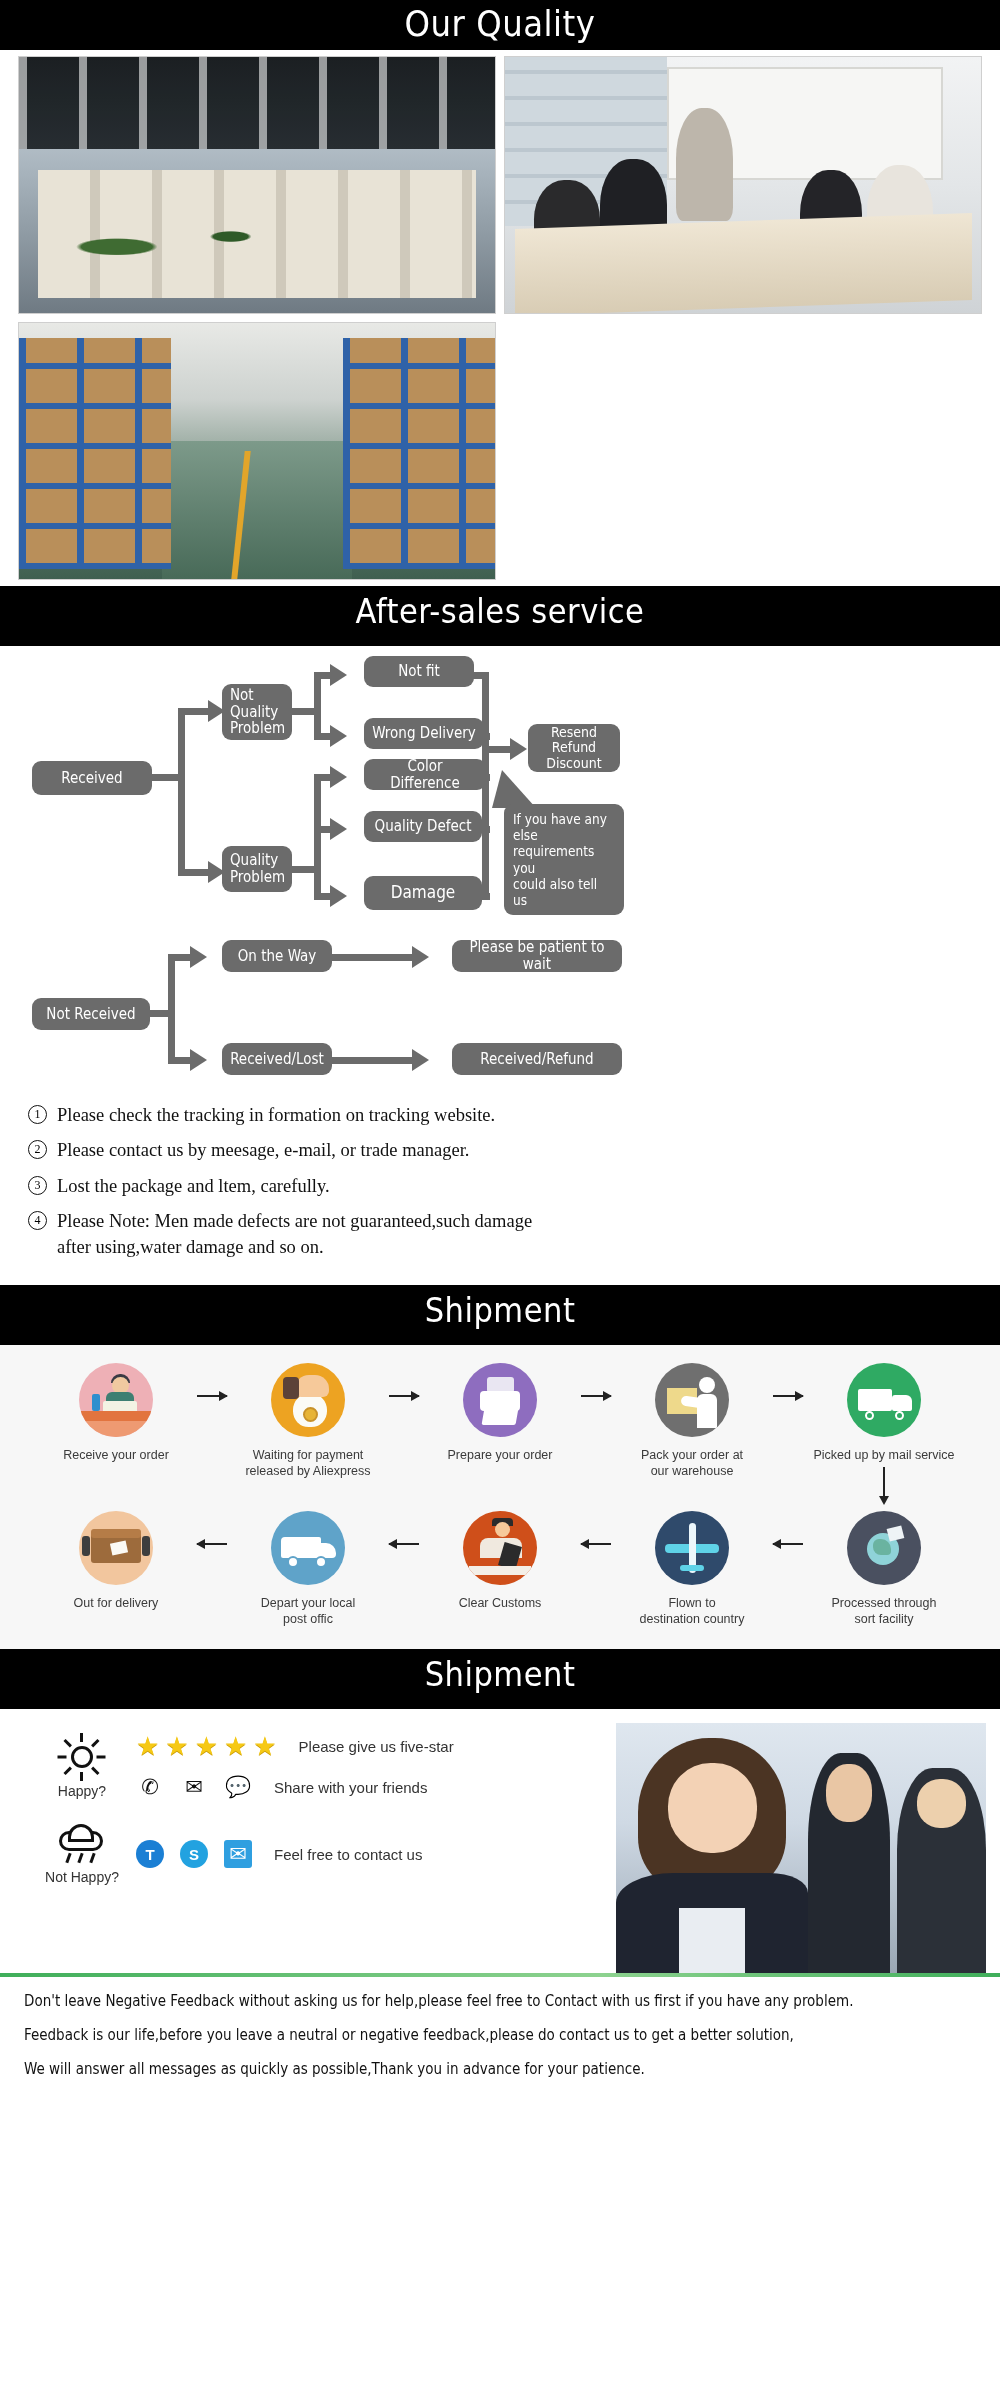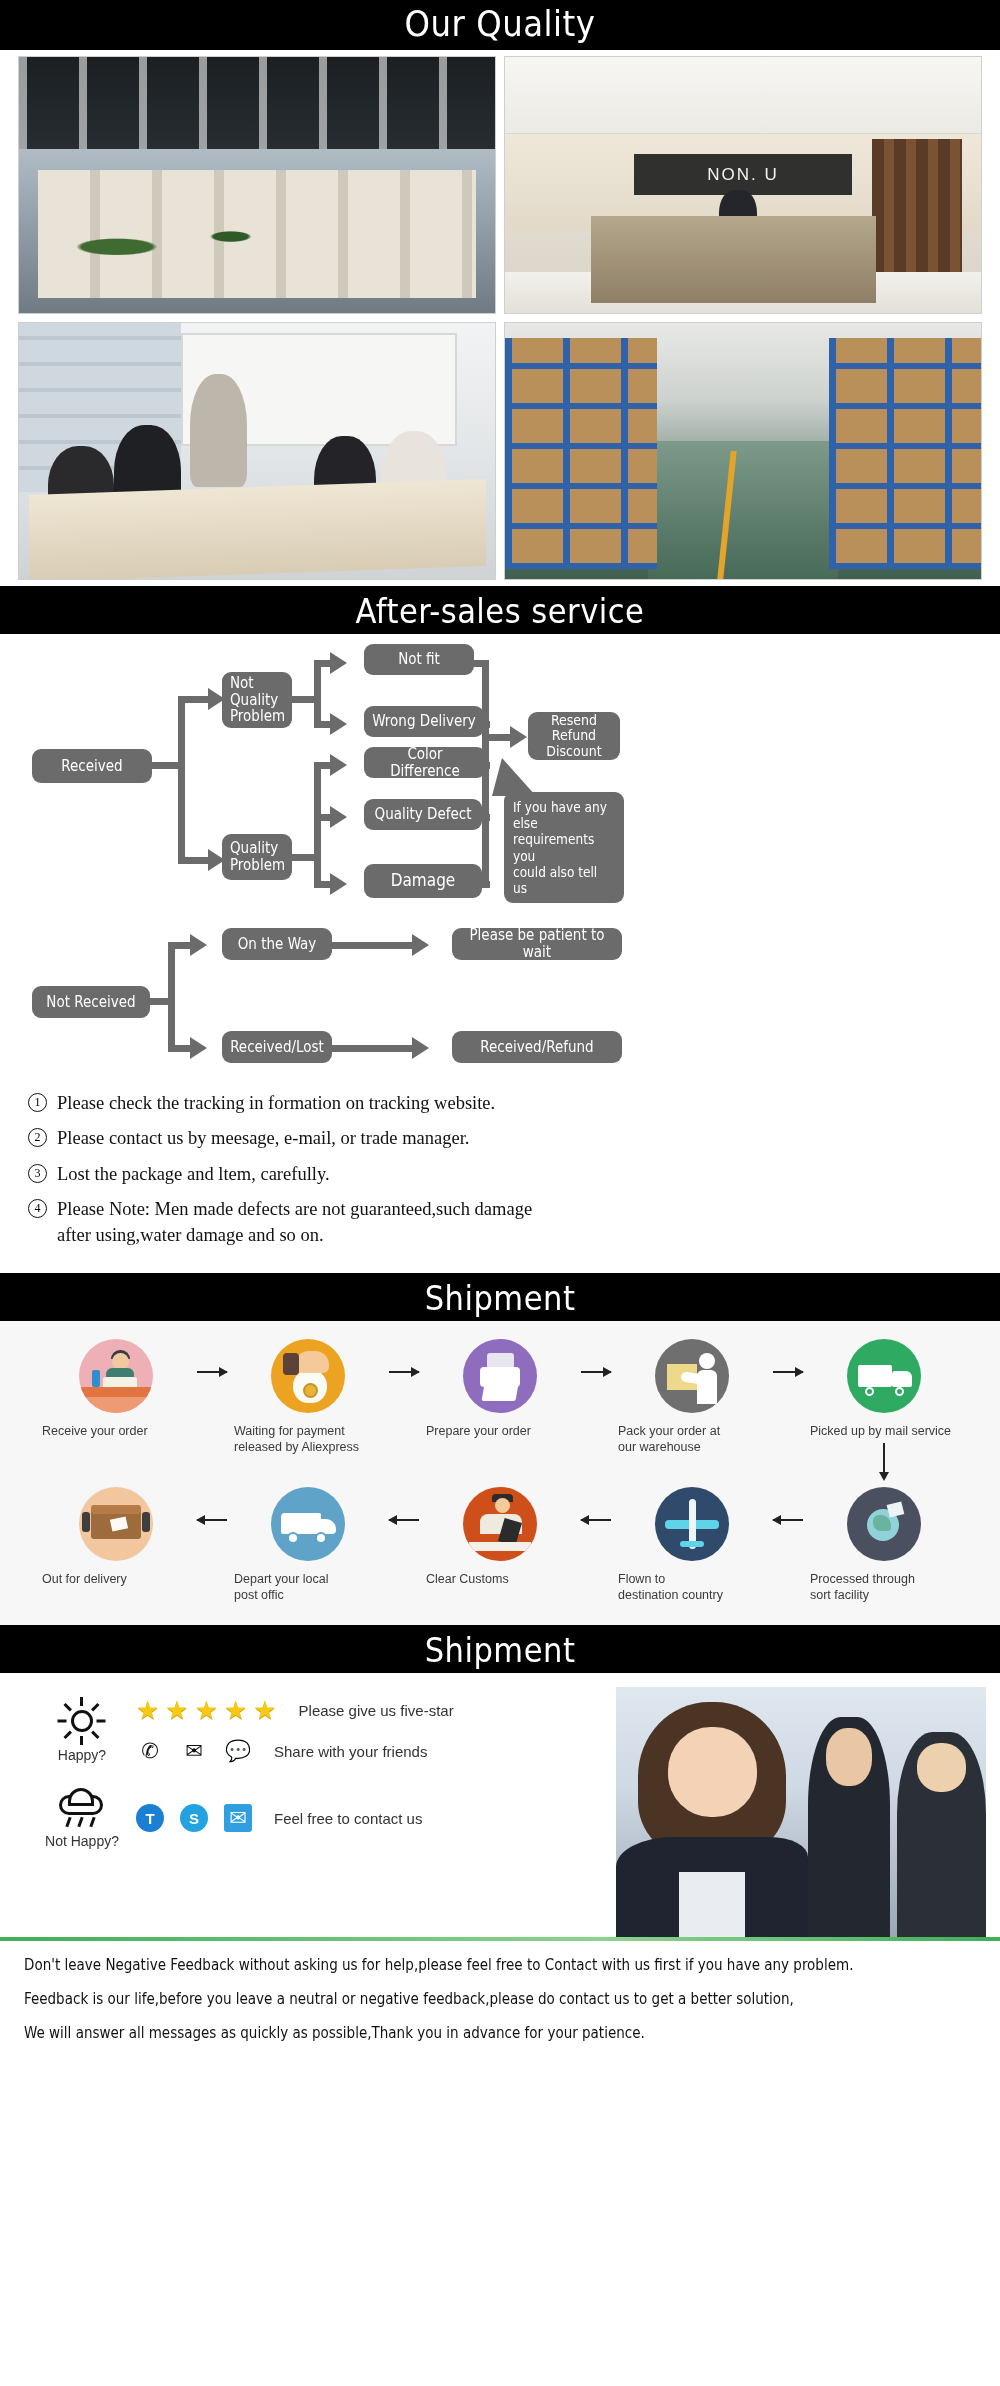--- a/index.html
+++ b/index.html
@@ -17,21 +17,21 @@
     color: #ffffff;
     text-align: center;
     font-size: 38px;
     font-weight: 400;
     letter-spacing: .5px;
     font-family: "DejaVu Sans Condensed", "Liberation Sans", sans-serif;
     line-height: 1;
     padding: 8px 0 12px 0;
   }
   .bar.h1 { height: 50px; font-size: 36px; padding-top: 6px; }
-  .bar.h2 { height: 48px; font-size: 34px; }
+  .bar.h2 { height: 60px; font-size: 34px; }
 
   
   .photo-grid {
     display: grid;
     grid-template-columns: 1fr 1fr;
     gap: 8px;
     padding: 6px 18px 6px 18px;
     background: #ffffff;
   }
   .photo {
@@ -185,21 +185,21 @@
   }
   .note-txt {
     font-family: "Liberation Serif", serif;
     font-size: 18.5px; color: #111; line-height: 1.42;
   }
 
   
   .ship { background: #f7f7f7; padding: 18px 14px 22px 14px; }
   .ship-row { display: flex; align-items: flex-start; justify-content: center; }
   .ship-row.r2 { margin-top: 14px; }
-  .step { width: 148px; }
+  .step { width: 148px; text-align: center; }
   .ico {
     width: 74px; height: 74px; border-radius: 50%; margin: 0 auto 10px auto;
     position: relative; overflow: hidden;
   }
   .step-lbl {
     font-size: 12.5px; color: #3b3b3b; line-height: 1.28;
     font-family: "Liberation Sans", sans-serif; white-space: pre-line;
   }
   .harrow {
     width: 44px; margin-top: 32px; position: relative; flex: 0 0 auto;
@@ -335,29 +335,20 @@
 </style>
 </head>
 <body>
 
 <div class="page">
 
   <div class="bar h1">Our Quality</div>
 
   <div class="photo-grid">
     <div class="photo ph-office"></div>
-    <div class="photo ph-reception">
-      <div class="ceiling"></div>
-      <div class="wall"></div>
-      <div class="door"></div>
-      <div class="sign">NON. U</div>
-      <div class="person"></div>
-      <div class="floor"></div>
-      <div class="desk"></div>
-    </div>
     <div class="photo ph-meeting">
       <div class="window"></div>
       <div class="board"></div>
       <div class="p3"></div>
       <div class="p1"></div>
       <div class="p2"></div>
       <div class="p4"></div>
       <div class="p5"></div>
       <div class="table"></div>
     </div>

